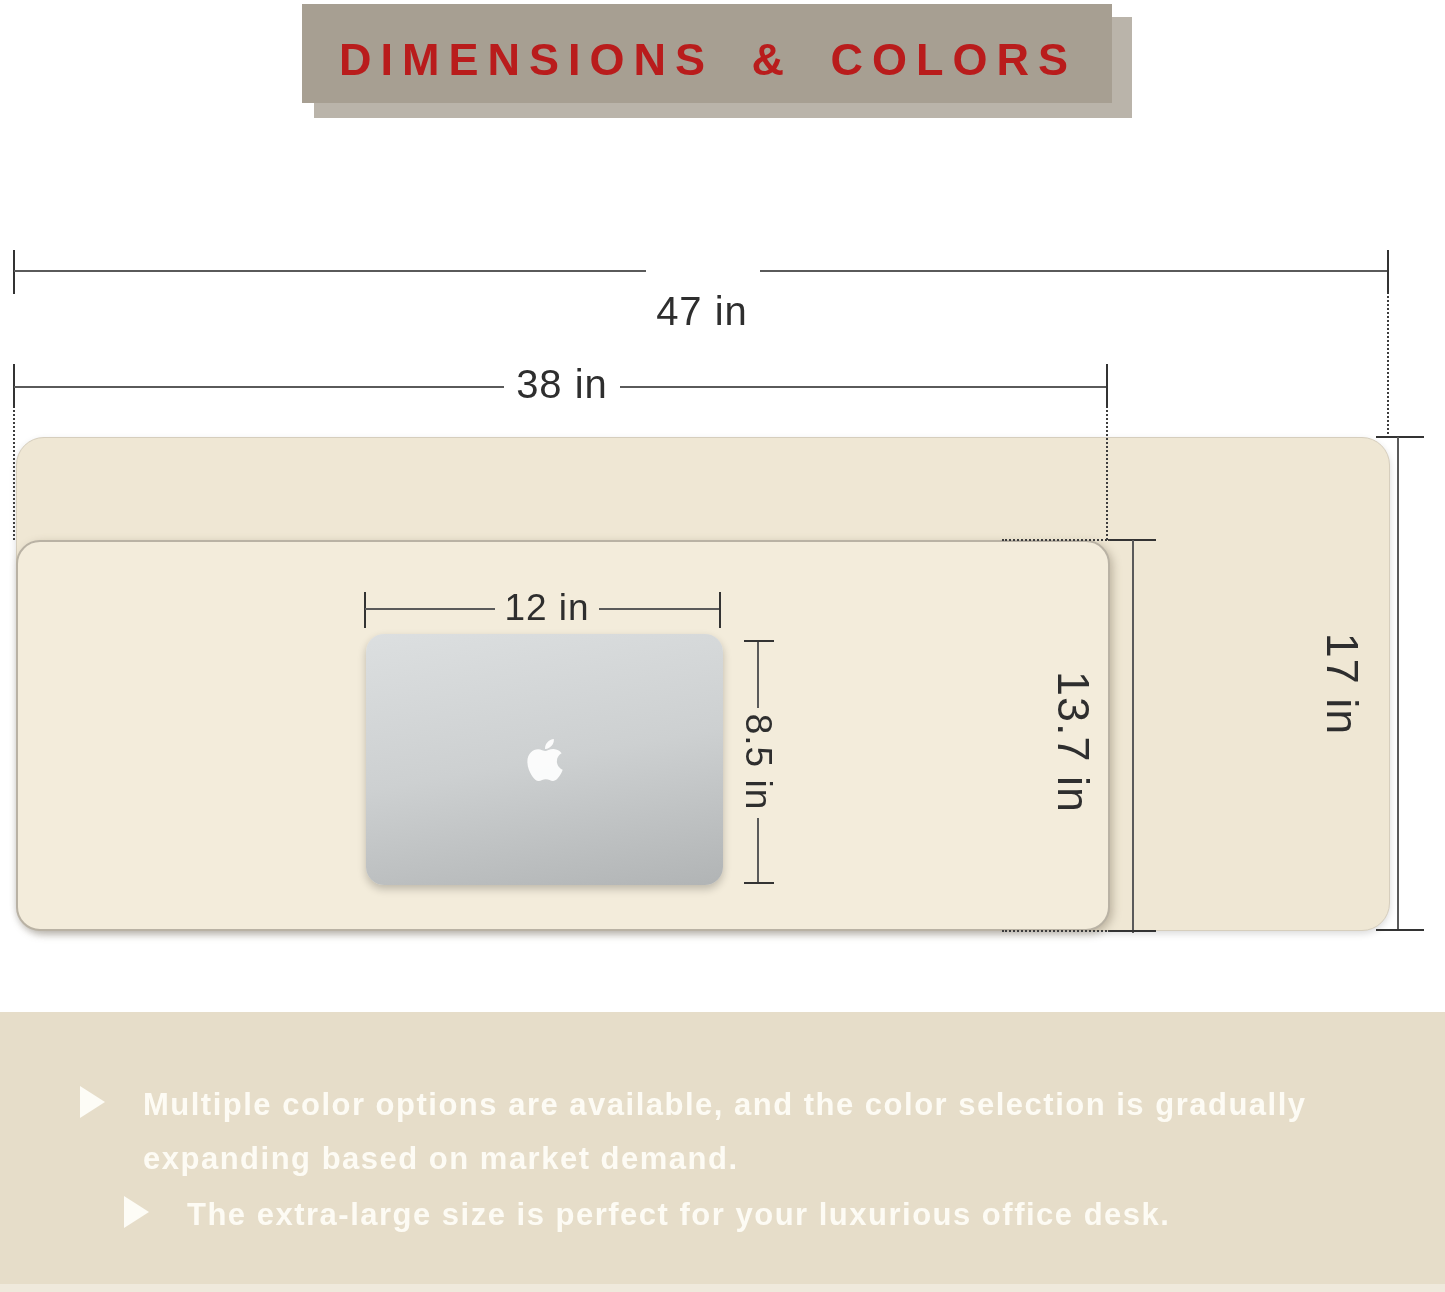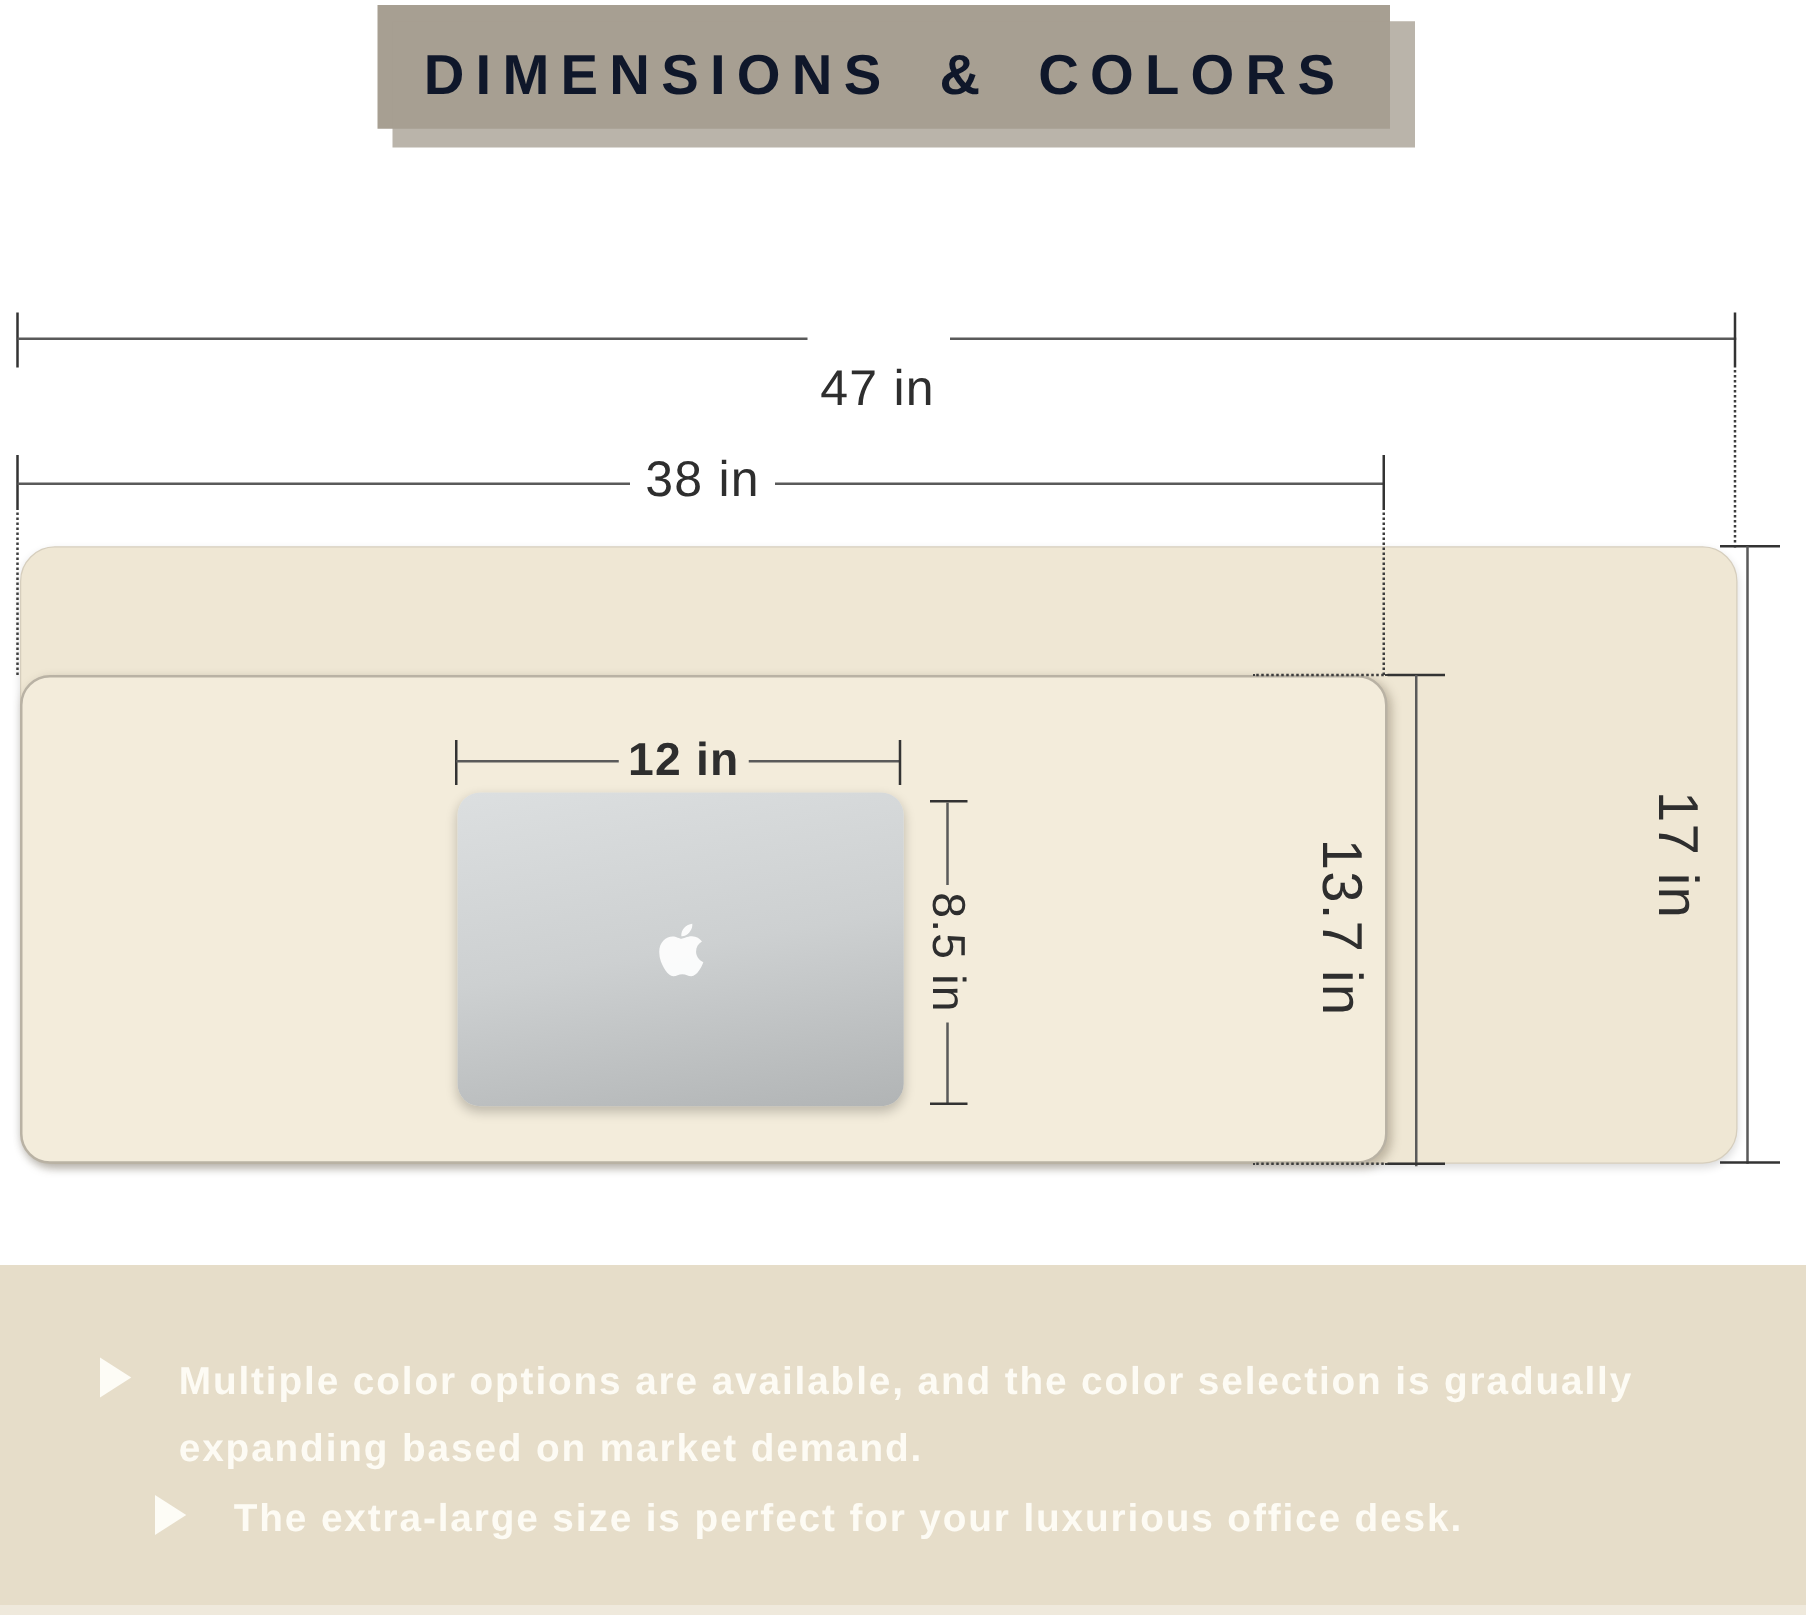--- a/index.html
+++ b/index.html
@@ -4,21 +4,21 @@
 <style>
   * { margin:0; padding:0; box-sizing:border-box; }
   body { background:#ffffff; font-family:"Liberation Sans", sans-serif; }
   .stage { position:relative; width:1445px; height:1292px; background:#ffffff; overflow:hidden; }
 
   
   .banner-back  { position:absolute; left:302px; top:4px;  width:810px; height:99px;  background:#a79f92; }
   .banner-front { position:absolute; left:314px; top:17px; width:818px; height:101px; background:rgba(167,159,146,0.78); }
   .banner-title { position:absolute; left:302px; top:4px;  width:812px; height:112px;
                   display:flex; align-items:center; justify-content:center;
-                  color:#0f172a; font-size:45px; font-weight:bold;
+                  color:#b91c1c; font-size:45px; font-weight:bold;
                   letter-spacing:9px; word-spacing:16px; }
 
   
   .mat-large { position:absolute; left:16px; top:437px; width:1374px; height:494px;
                background:#efe7d4; border:1px solid #d6cebd; border-radius:28px;
                box-shadow:0 3px 7px rgba(0,0,0,0.14); }
   .mat-small { position:absolute; left:16px; top:540px; width:1094px; height:391px;
                background:#f3ecdb; border:2px solid #b9b2a4; border-radius:24px;
                box-shadow:3px 3px 8px rgba(130,120,100,0.45); }
 
@@ -93,21 +93,21 @@
   <div class="rot" style="left:1342px;top:684px;">17 in</div>
 
   <div class="laptop">
     <svg viewBox="0 0 384 512">
         <path d="M318.7 268.7c-.2-36.7 16.4-64.4 50-84.8-18.8-26.9-47.2-41.7-84.7-44.6-35.5-2.7-74.3 20.7-88.5 20.7-15 0-49.4-19.7-76.4-19.7C63.3 141.2 4 184.8 4 273.5q0 39.3 14.4 81.2c12.8 36.7 59 126.7 107.2 125.2 25.2-.6 43-17.9 75.8-17.9 31.8 0 48.3 17.9 76.4 17.9 48.6-.7 90.4-82.5 102.6-119.3-65.2-30.7-61.7-90-61.7-91.9zm-56.6-164.2c27.3-32.4 24.8-61.9 24-72.5-24.1 1.4-52 16.4-67.9 34.9-17.5 19.8-27.8 44.3-25.6 71.9 26.1 2 49.9-11.4 69.5-34.3z"></path>
       </svg>
   </div>
 
   <div class="tickv" style="left:364px;top:592px;height:36px;"></div>
   <div class="hline" style="left:365px;top:608px;width:130px;"></div>
-  <div class="dlabel small" style="left:495px;top:588px;width:104px;font-weight:bold;">12 in</div>
+  <div class="dlabel small" style="left:495px;top:588px;width:104px;">12 in</div>
   <div class="hline" style="left:599px;top:608px;width:121px;"></div>
   <div class="tickv" style="left:719px;top:592px;height:36px;"></div>
 
   <div class="tickh" style="left:744px;top:640px;width:30px;"></div>
   <div class="vline" style="left:757px;top:642px;height:66px;"></div>
   <div class="rot small" style="left:758px;top:762px;">8.5 in</div>
   <div class="vline" style="left:757px;top:818px;height:66px;"></div>
   <div class="tickh" style="left:744px;top:882px;width:30px;"></div>
 
   <div class="features">

